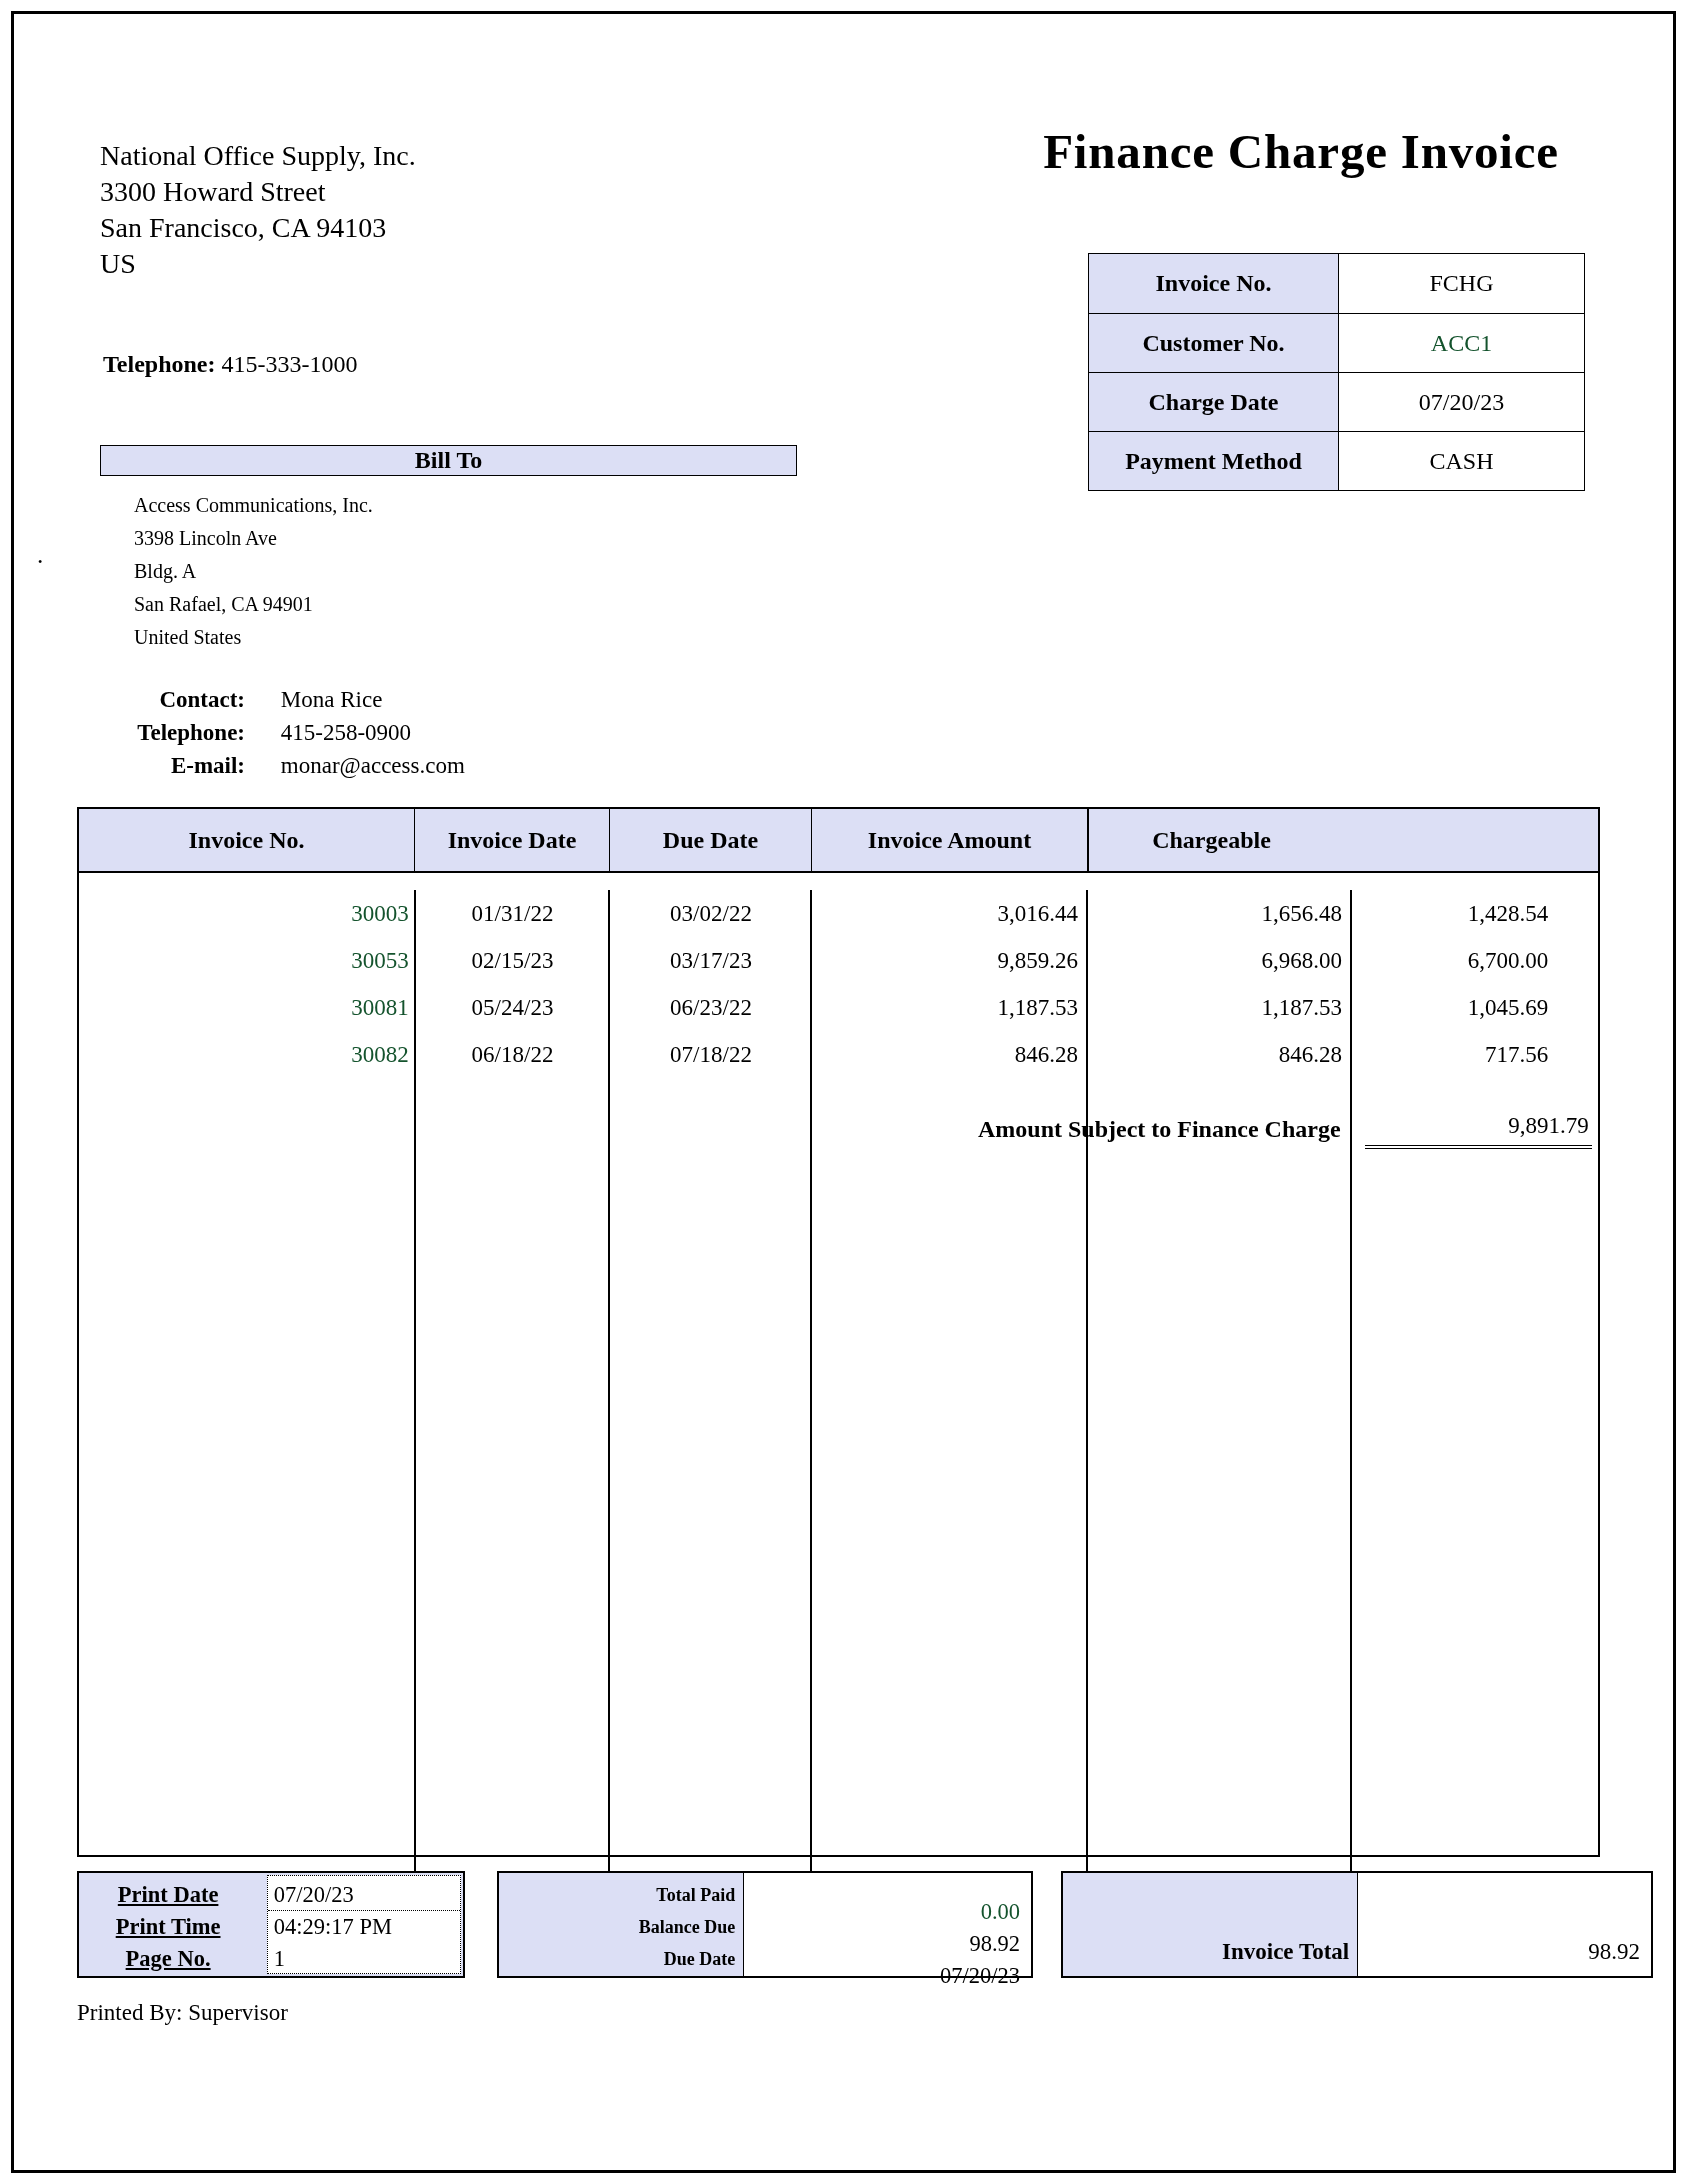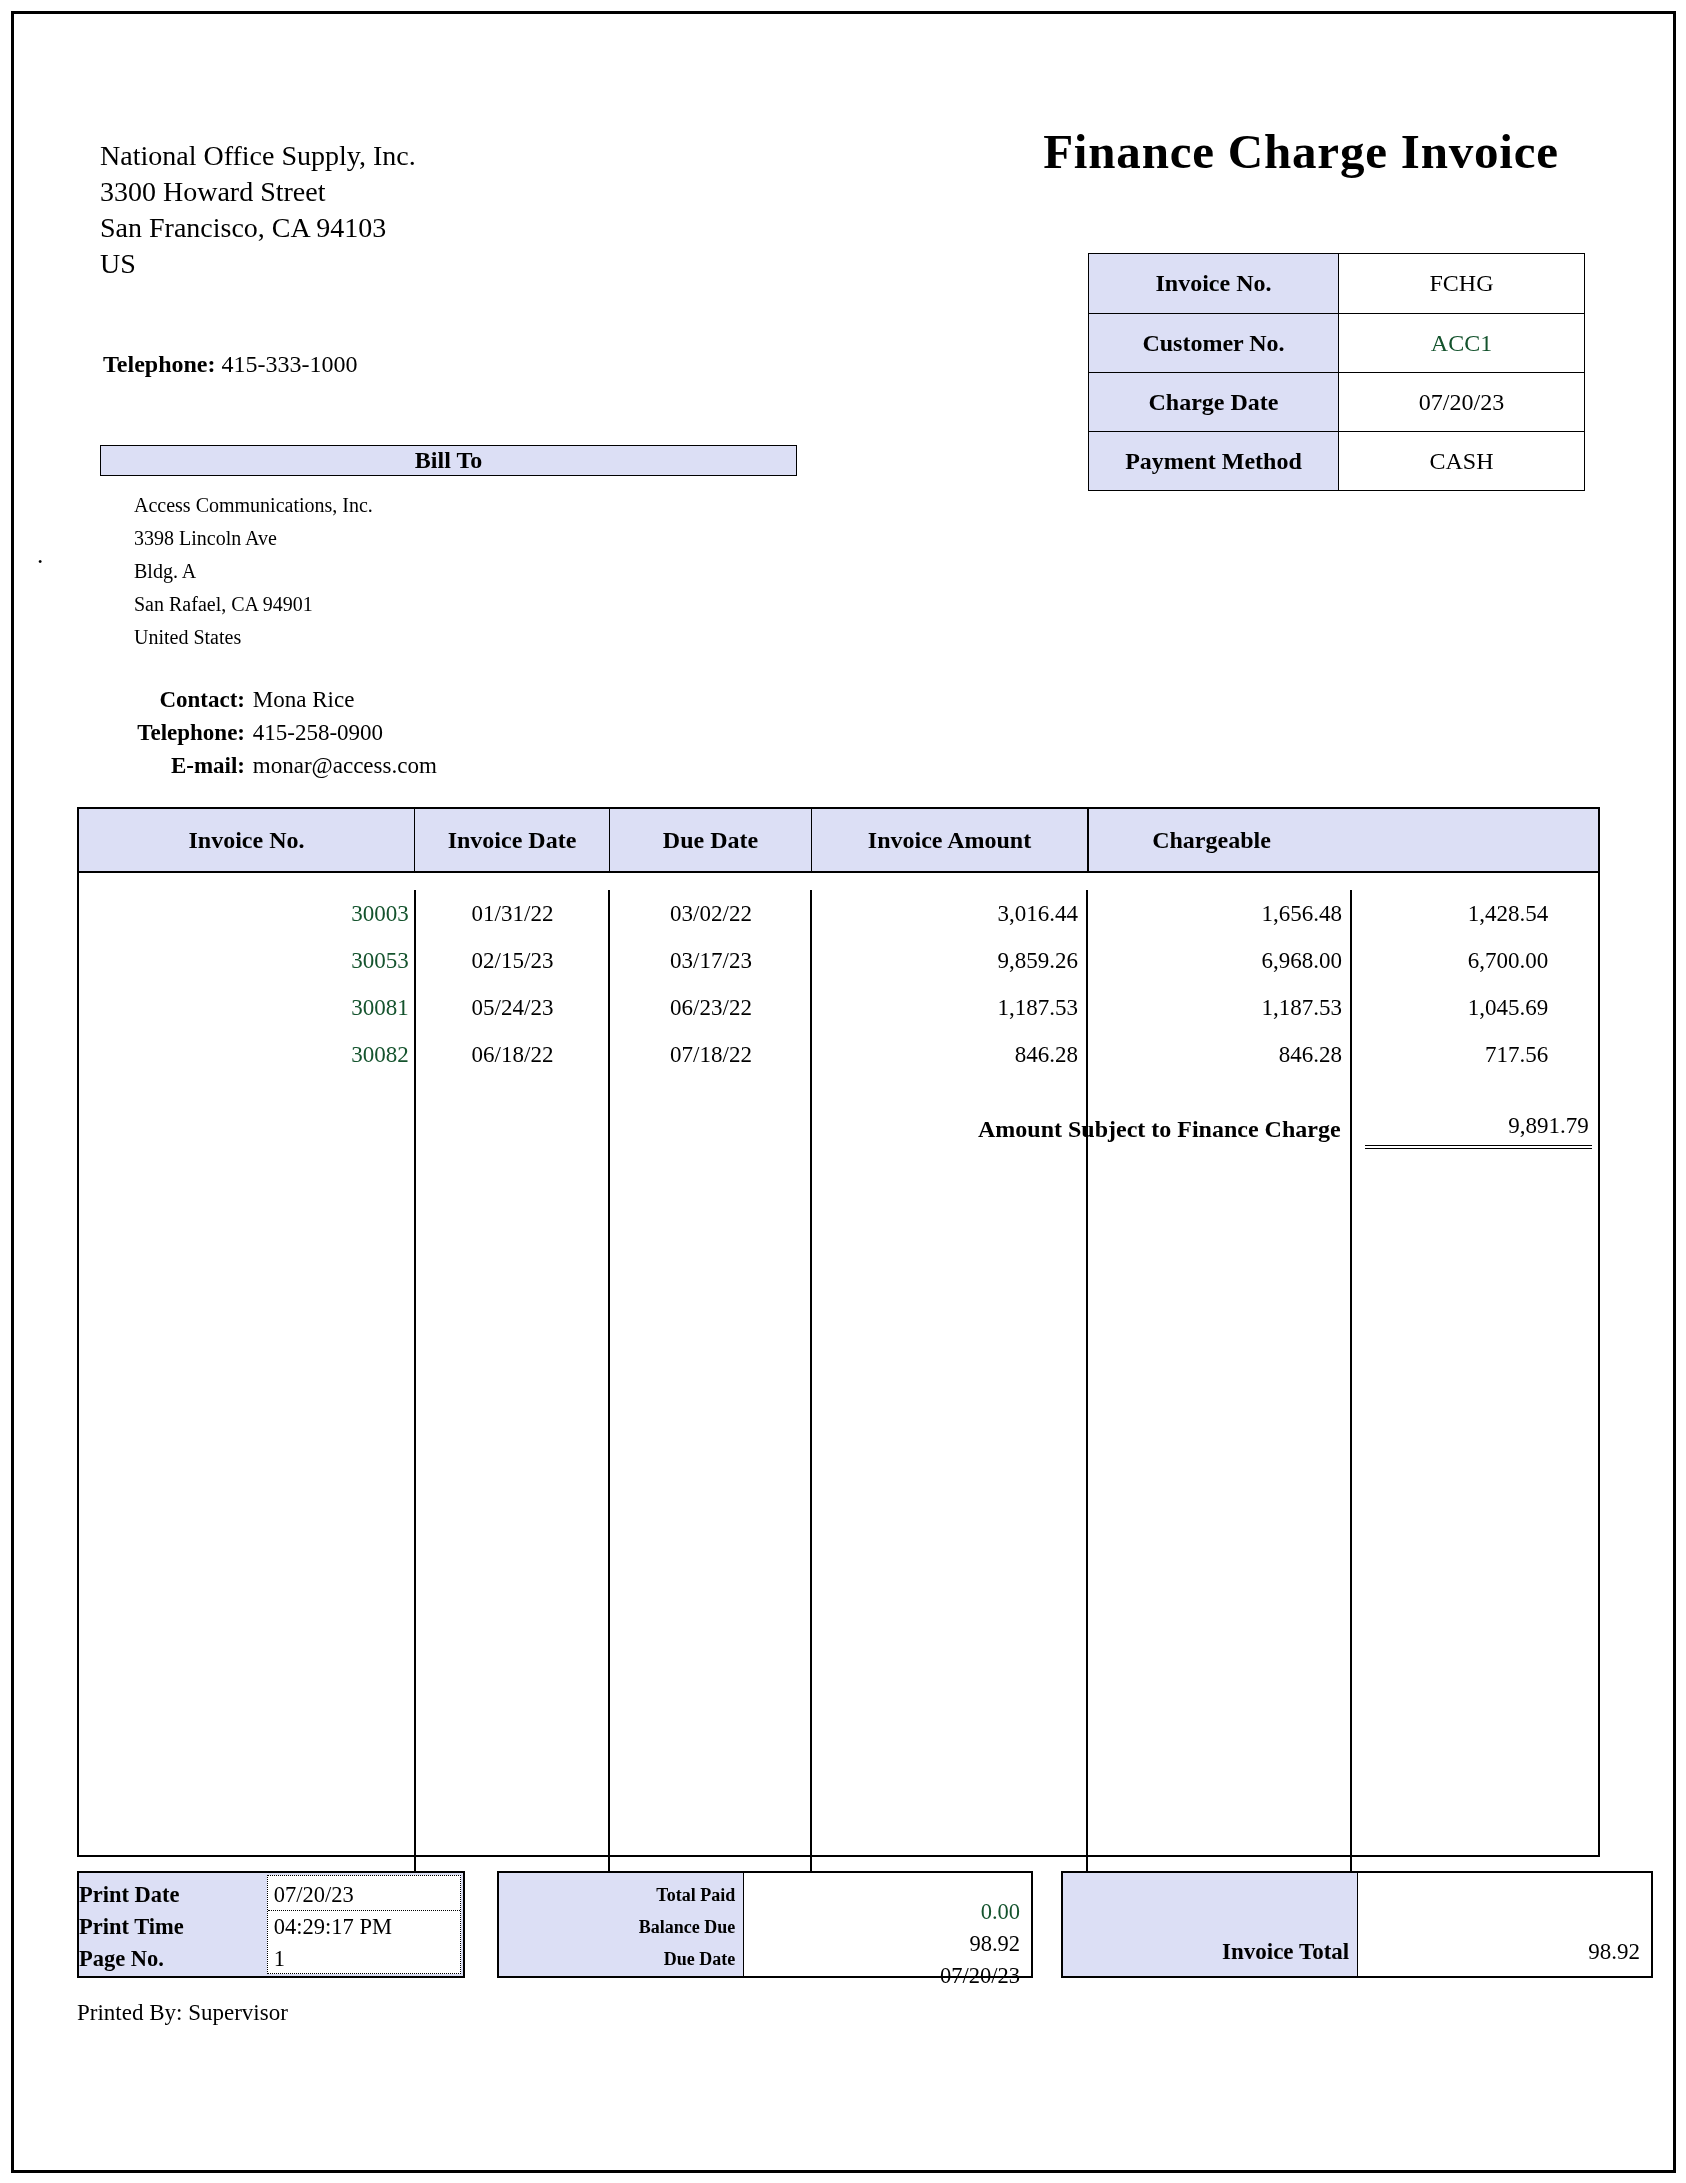--- a/index.html
+++ b/index.html
@@ -49,21 +49,21 @@
   
   .billto-header {
     left: 100px; top: 445px; width: 697px; height: 31px;
     background: #dcdff5; border: 1.6px solid #000;
     text-align: center; font-weight: bold; font-size: 24px; line-height: 28px;
   }
   .billto-address { left: 118px; top: 489px; font-size: 20px; line-height: 33px; margin-left: 16px; }
   .stray-mark { left: 36px; top: 548px; font-size: 25px; }
 
   .contact { left: 78px; top: 683px; font-size: 23px; }
-  .contact .row { display: flex; line-height: 33px; }
+  .contact .row { display: flex; line-height: 33px; gap: 28px; }
   .contact .lbl { width: 167px; text-align: right; font-weight: bold; }
   .contact .val { padding-left: 7.8px; }
 
   
   .main-table {
     left: 77px; top: 807px; width: 1523px; height: 1050px;
     border: 2.3px solid #000;
   }
   .w1 { width: 336px; } .w2 { width: 195px; } .w3 { width: 202px; }
   .w4 { width: 277px; } .w5 { width: 264px; } .w6 { width: 245px; }
@@ -95,21 +95,21 @@
     display: inline-block; min-width: 227px; text-align: right;
     border-bottom: 4.7px double #000; padding: 0 3.1px 6.2px 0;
   }
 
   
   .print-box {
     left: 77px; top: 1871px; width: 388px; height: 107px;
     border: 2.3px solid #000; display: flex; background: #dcdff5;
   }
   .print-labels { width: 186px; padding-top: 6.2px; }
-  .print-labels .lbl { height: 32px; line-height: 32px; text-align: left; padding-right: 7.8px; font-weight: bold; font-size: 22.5px; }
+  .print-labels .lbl { height: 32px; line-height: 32px; text-align: center; padding-right: 7.8px; font-weight: bold; font-size: 22.5px; text-decoration: underline; }
   .print-values { flex: 1; background: #fff; border: 1.6px dotted #000; margin: 1.6px; padding-top: 3.1px; }
   .print-values .val { height: 32px; line-height: 32px; padding-left: 6.2px; font-size: 22.5px; }
   .print-values .val.dotted { border-bottom: 0.8px dotted #000; }
 
   .totals-box {
     left: 497px; top: 1871px; width: 536px; height: 107px;
     border: 2.3px solid #000; display: flex; background: #fff;
   }
   .totals-labels { width: 245px; background: #dcdff5; border-right: 1.6px solid #000; padding-top: 6.2px; }
   .totals-labels .lbl { height: 32px; line-height: 32px; text-align: right; padding-right: 7.8px; font-weight: bold; font-size: 18px; }

